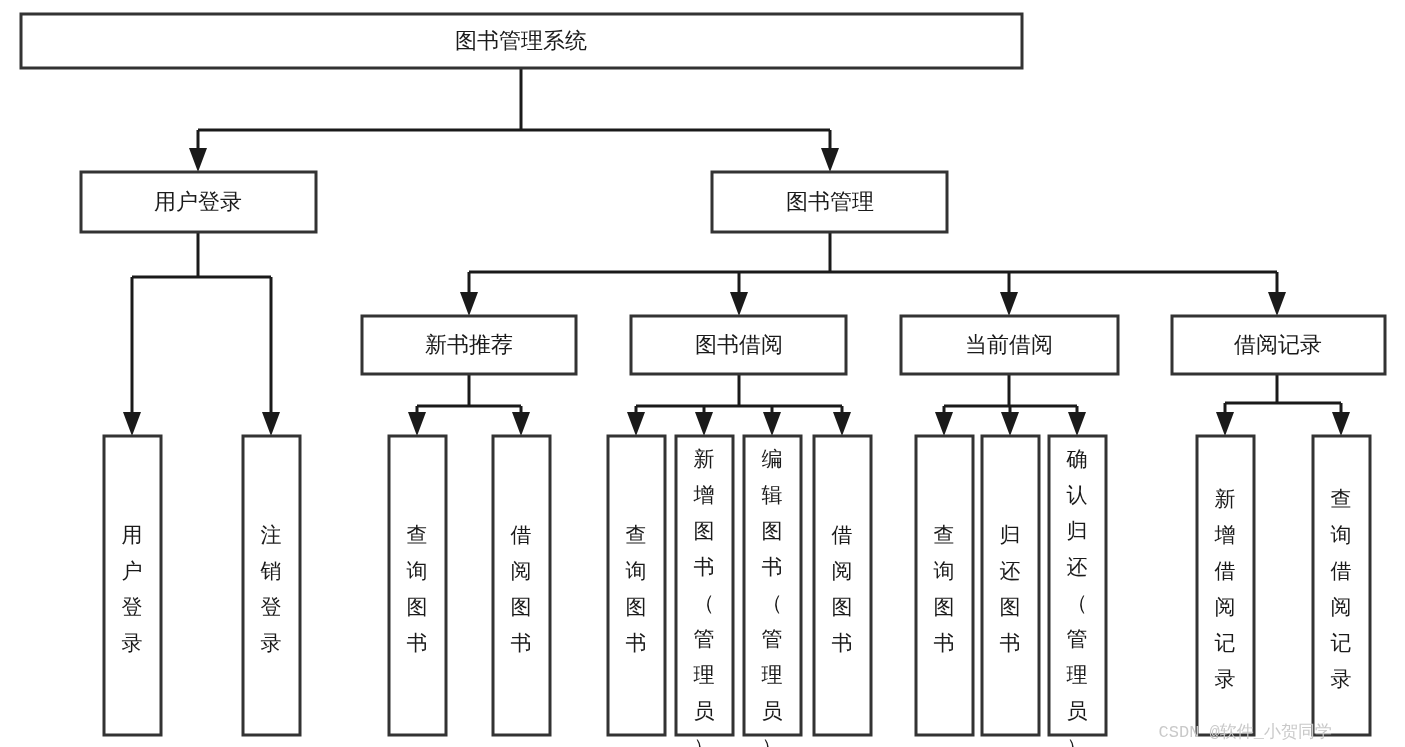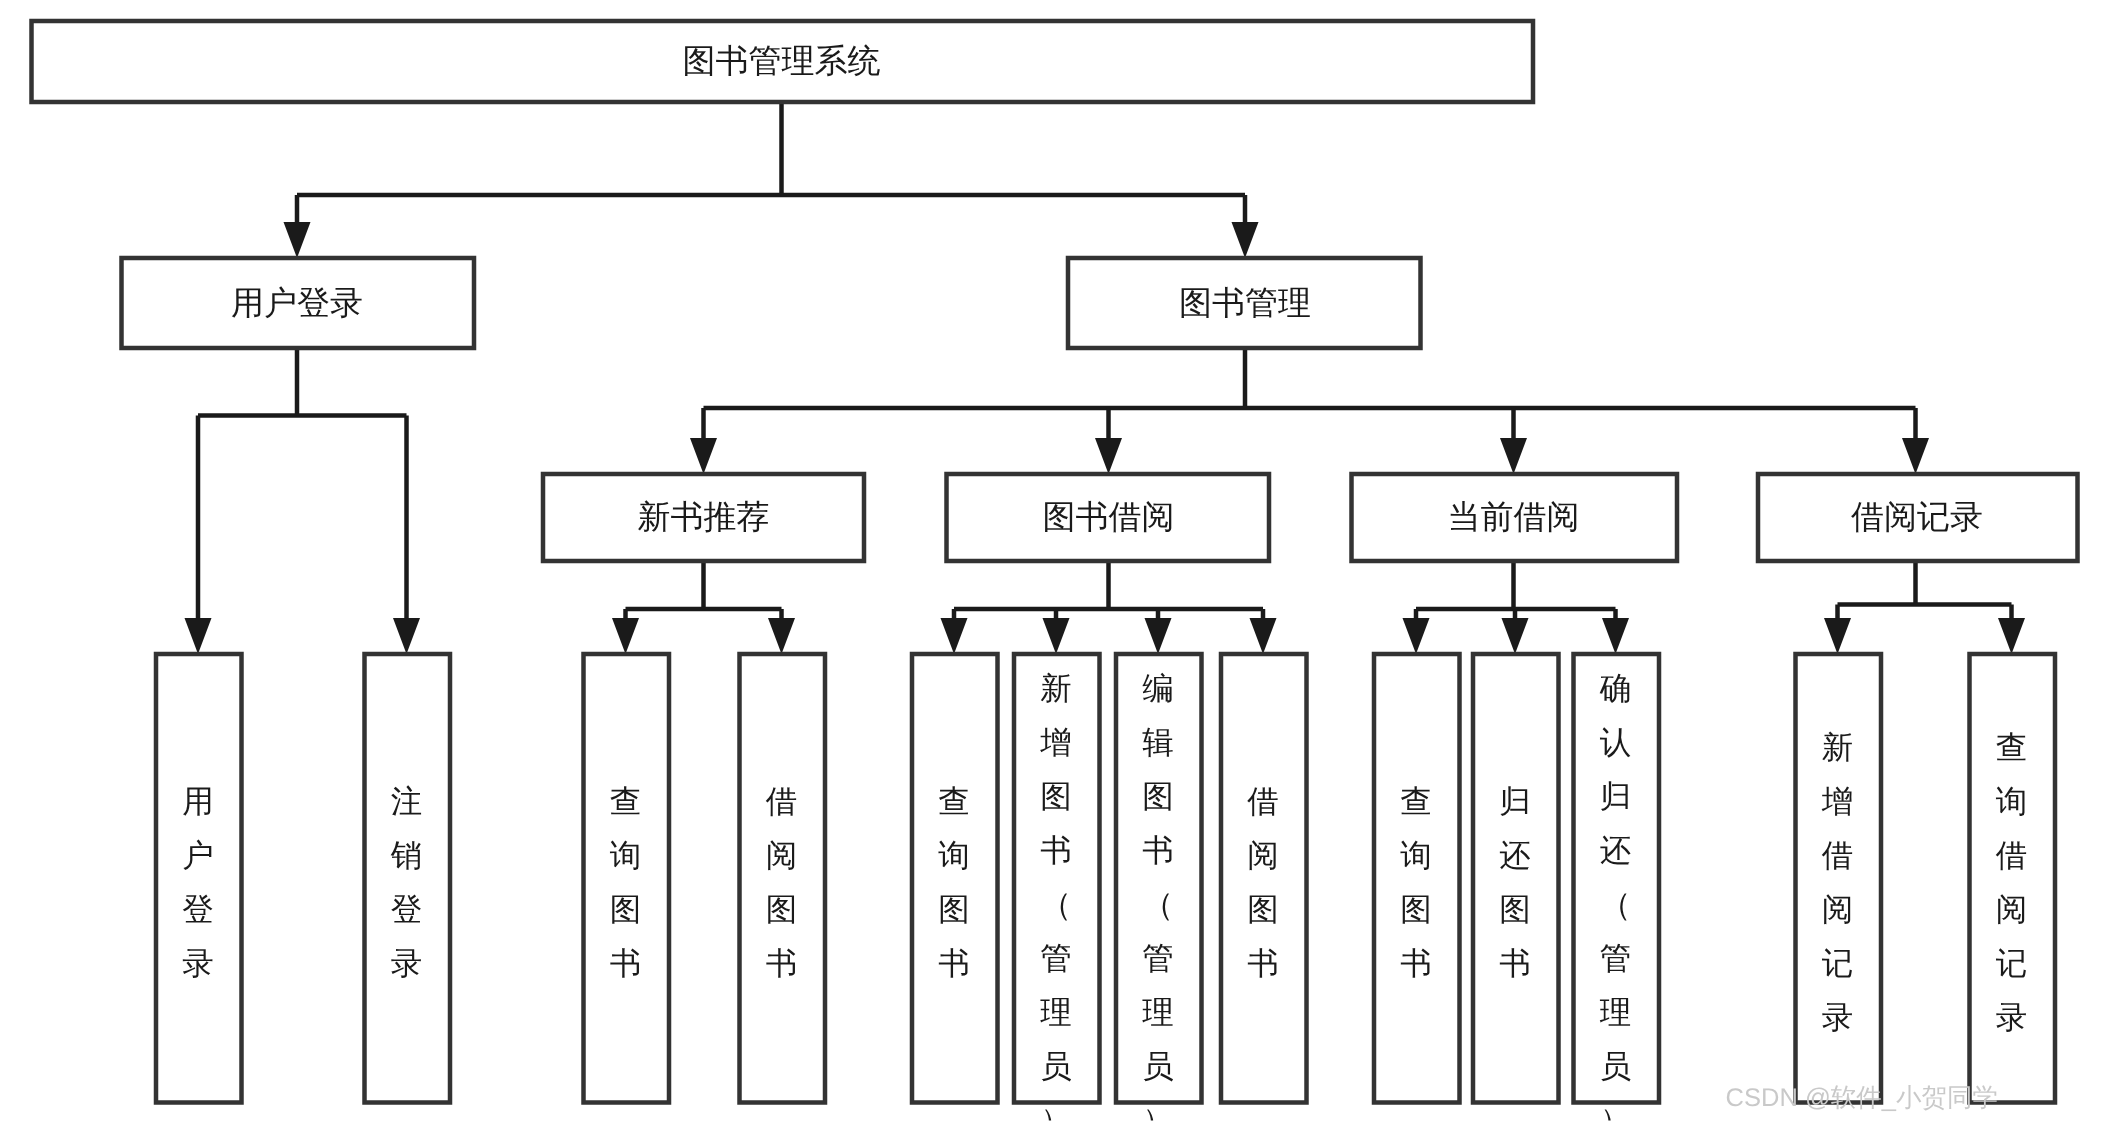--- a/index.html
+++ b/index.html
@@ -49,21 +49,21 @@
     fill: none;
   }
   .arrow-head {
     fill: #1a1a1a;
     stroke: none;
   }
   .watermark-text {
     position: absolute;
     right: 8px;
     bottom: 4px;
-    font-family: Liberation Sans, sans-serif;
+    font-family: Liberation Mono, monospace;
     font-size: 17px;
     color: #c9c9c9;
     white-space: nowrap;
     pointer-events: none;
   }
 </style>
 </head>
 <body>
 
 <div id="diagram-root">

